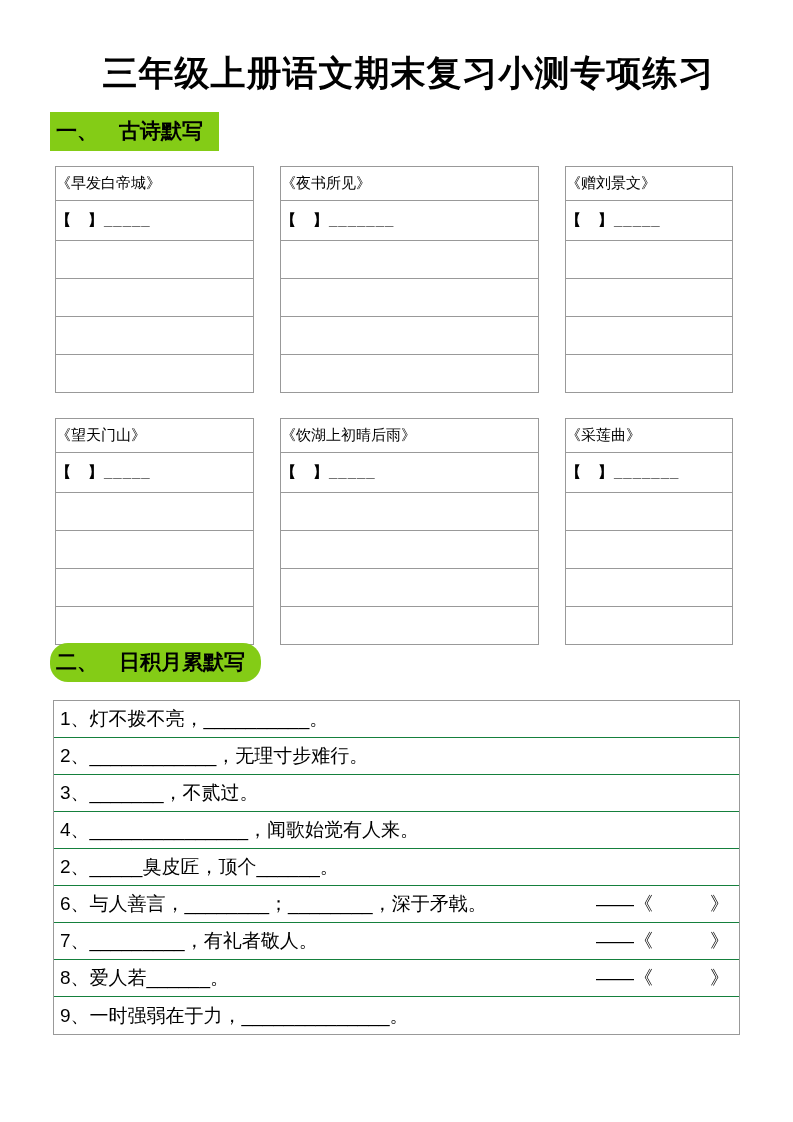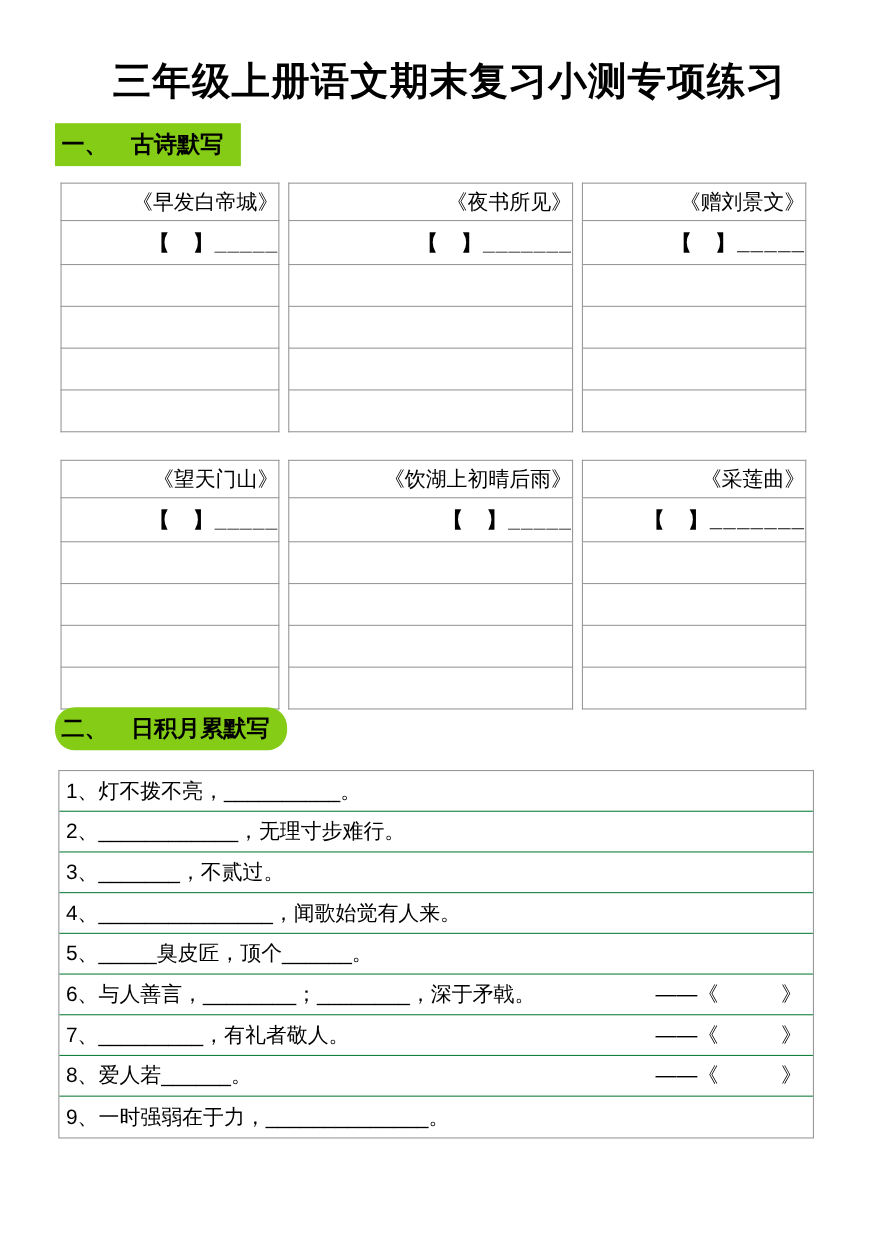--- a/index.html
+++ b/index.html
@@ -30,27 +30,27 @@
   .poem-row {
     position:absolute; left:55px; width:678px;
     display:flex; justify-content:space-between;
   }
   .row1 { top:166px; }
   .row2 { top:418px; }
 
   table.poem { border-collapse:collapse; table-layout:fixed; }
   table.poem td {
     border:1px solid #999999;
-    text-align:right; vertical-align:middle;
-    font-size:19px;
+    text-align:left; vertical-align:middle;
+    font-size:15px;
     padding:0;
   }
   .w1 { width:199px; }
   .w2 { width:259px; }
-  .w3 { width:204px;font-family:Liberation Mono, monospace; }
+  .w3 { width:168px; }
   td.poem-title { height:33px; }
   td.poem-bracket { height:39px; font-weight:bold; font-size:20px; letter-spacing:1px; }
   td.poem-blank { height:37px; }
 
   .q-table {
     position:absolute; top:700px; left:53px; width:687px;
     border:1px solid #999999;
     box-sizing:border-box;
   }
   .q-row {
@@ -226,21 +226,21 @@
     </div>
     <div class="q-row">
       <span class="q-text">3、_______，不贰过。</span>
       <span class="q-source"></span>
     </div>
     <div class="q-row">
       <span class="q-text">4、_______________，闻歌始觉有人来。</span>
       <span class="q-source"></span>
     </div>
     <div class="q-row">
-      <span class="q-text">5、_____臭皮匠，顶个______。</span>
+      <span class="q-text">2、_____臭皮匠，顶个______。</span>
       <span class="q-source"></span>
     </div>
     <div class="q-row">
       <span class="q-text">6、与人善言，________；________，深于矛戟。</span>
       <span class="q-source">——《　　　》</span>
     </div>
     <div class="q-row">
       <span class="q-text">7、_________，有礼者敬人。</span>
       <span class="q-source">——《　　　》</span>
     </div>

